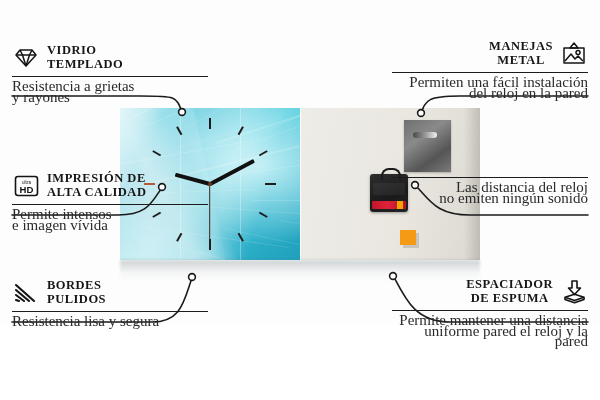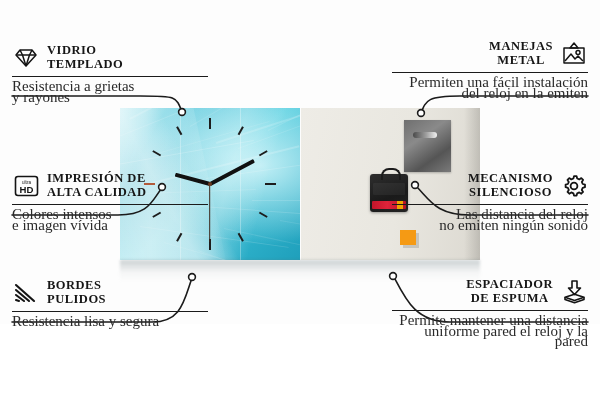--- a/index.html
+++ b/index.html
@@ -213,21 +213,21 @@
         <svg width="27" height="24" viewBox="0 0 27 24">
           <rect x="2.5" y="2.5" width="22" height="19" rx="2.5" fill="none" stroke="#141414" stroke-width="1.6"></rect>
           <text x="13.5" y="10" font-family="Liberation Sans, sans-serif" font-size="4.6" text-anchor="middle" fill="#141414">ultra</text>
           <text x="13.5" y="18.6" font-family="Liberation Sans, sans-serif" font-size="9.6" font-weight="bold" text-anchor="middle" fill="#141414">HD</text>
         </svg>
       </span>
       <span class="ttl">IMPRESIÓN DE
 ALTA CALIDAD</span>
     </div>
     <div class="rule"></div>
-    <div class="desc">Colores intensos
+    <div class="desc">Permite intensos
 e imagen vívida</div>
   </div>
 
   <div class="feat f-bordes">
     <div class="head">
       <span class="ico">
         <svg width="26" height="22" viewBox="0 0 26 22">
           <g stroke="#141414" stroke-width="2.1" stroke-linecap="round">
             <line x1="3" y1="3" x2="21" y2="19"></line>
             <line x1="3" y1="8" x2="16" y2="19"></line>
@@ -253,39 +253,24 @@
             <path d="M5,20 L11,13 L15,18 L18,15 L23,20"></path>
             <circle cx="18" cy="11.5" r="2"></circle>
           </g>
         </svg>
       </span>
       <span class="ttl">MANEJAS
 METAL</span>
     </div>
     <div class="rule"></div>
     <div class="desc">Permiten una fácil instalación
-del reloj en la emiten</div>
+del reloj en la pared</div>
   </div>
 
   <div class="feat f-mecanismo right">
-    <div class="head">
-      <span class="ico">
-        <svg width="26" height="26" viewBox="0 0 26 26">
-          <g fill="none" stroke="#141414" stroke-width="1.8" stroke-linejoin="round">
-            <path d="M13,3.2 l2.6,0 0.6,2.3 2.1,0.9 2.0,-1.3 1.8,1.8 -1.3,2.0 0.9,2.1 2.3,0.6 0,2.6
-                     -2.3,0.6 -0.9,2.1 1.3,2.0 -1.8,1.8 -2.0,-1.3 -2.1,0.9 -0.6,2.3 -2.6,0
-                     -0.6,-2.3 -2.1,-0.9 -2.0,1.3 -1.8,-1.8 1.3,-2.0 -0.9,-2.1 -2.3,-0.6 0,-2.6
-                     2.3,-0.6 0.9,-2.1 -1.3,-2.0 1.8,-1.8 2.0,1.3 2.1,-0.9 Z"></path>
-            <circle cx="13" cy="13" r="3.4"></circle>
-          </g>
-        </svg>
-      </span>
-      <span class="ttl">MECANISMO
-SILENCIOSO</span>
-    </div>
     <div class="rule"></div>
     <div class="desc">Las distancia del reloj
 no emiten ningún sonido</div>
   </div>
 
   <div class="feat f-espaciador right">
     <div class="head">
       <span class="ico">
         <svg width="27" height="25" viewBox="0 0 27 25">
           <g fill="none" stroke="#141414" stroke-width="1.6" stroke-linejoin="round">

